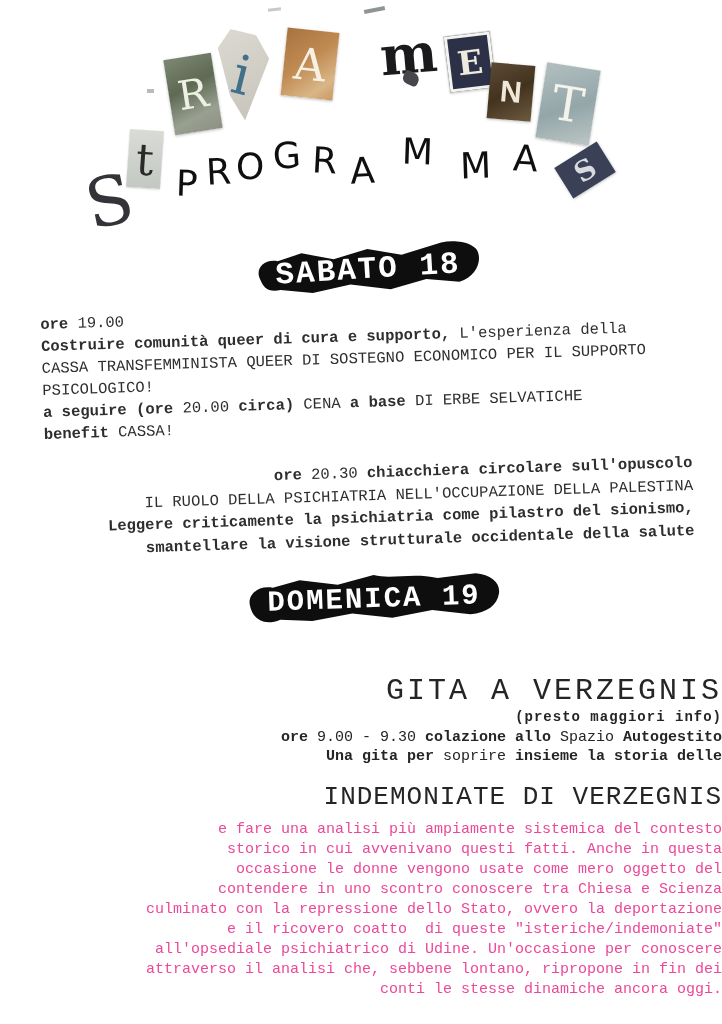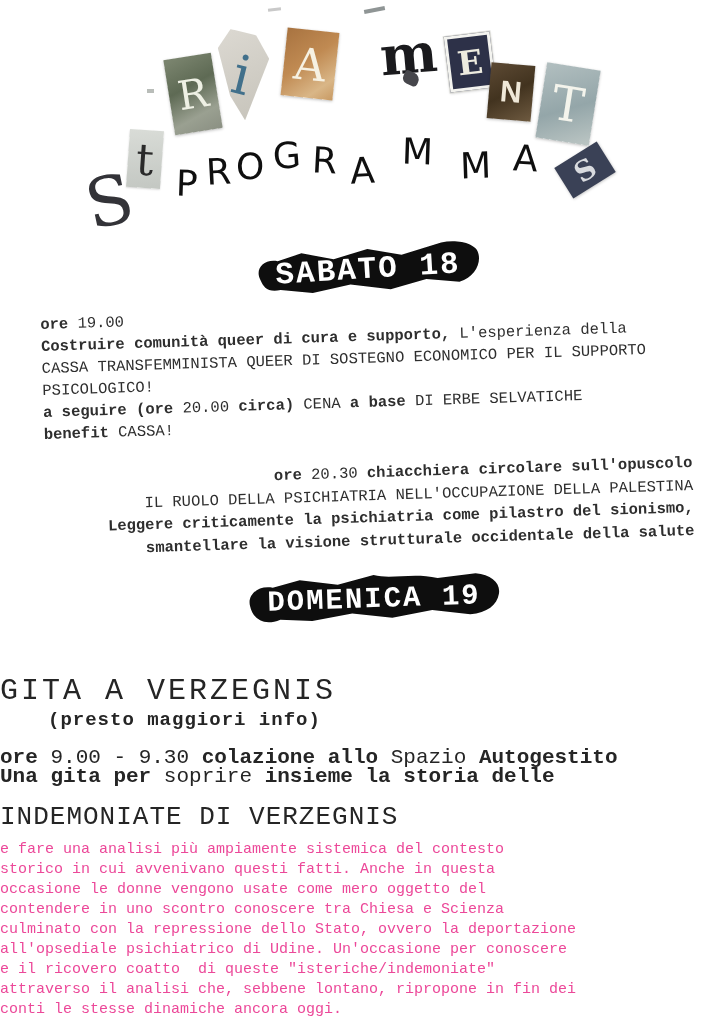--- a/index.html
+++ b/index.html
@@ -66,24 +66,24 @@
 
   
   .tw{font-family:"Liberation Mono", monospace;}
   .bld{font-weight:700;}
   .tline{white-space:pre;}
   .block1{position:absolute;left:40px;top:314px;font-size:15.5px;line-height:22px;
           transform:rotate(-1.8deg);transform-origin:0 0;color:#2e2e2e;}
   .block2{position:absolute;right:30px;top:452px;width:640px;text-align:right;
           font-size:15.5px;line-height:22.5px;transform:rotate(-1.8deg);
           transform-origin:100% 0;color:#2e2e2e;}
-  .gita{position:absolute;left:0;right:0;top:674px;text-align:left;color:#252525;}
+  .gita{position:absolute;left:0;right:0;top:674px;text-align:right;color:#252525;}
   .gita-title{font-size:30px;letter-spacing:3px;margin-bottom:1px;}
-  .gita-sub{font-size:19px;font-weight:700;letter-spacing:1px;padding-left:48px;}
-  .gita-lines{font-size:21px;line-height:19px;margin-top:17px;}
+  .gita-sub{font-size:14px;font-weight:700;letter-spacing:1px;padding-left:48px;}
+  .gita-lines{font-size:15px;line-height:19px;margin-top:3px;}
   .gita-title2{font-size:26px;letter-spacing:1px;margin-top:16px;margin-bottom:8px;}
   .gita-par{font-size:15px;line-height:20px;color:#ec4899;}
 </style>
 </head>
 <body>
 
 <div class="page">
 
   <div>
     <span class="cl big-s">S</span>
@@ -165,20 +165,20 @@
         <div class="tline"><span class="bld">ore </span><span>9.00 - 9.30 </span><span class="bld">colazione allo </span><span>Spazio </span><span class="bld">Autogestito</span></div>
         <div class="tline"><span class="bld">Una gita per </span><span>soprire </span><span class="bld">insieme la storia delle</span></div>
       </div>
     <div class="gita-title2">INDEMONIATE DI VERZEGNIS</div>
     <div class="gita-par">
         <div class="tline"><span>e fare una analisi più ampiamente sistemica del contesto</span></div>
         <div class="tline"><span>storico in cui avvenivano questi fatti. Anche in questa</span></div>
         <div class="tline"><span>occasione le donne vengono usate come mero oggetto del</span></div>
         <div class="tline"><span>contendere in uno scontro conoscere tra Chiesa e Scienza</span></div>
         <div class="tline"><span>culminato con la repressione dello Stato, ovvero la deportazione</span></div>
+        <div class="tline"><span>e il ricovero coatto  di queste "isteriche/indemoniate"</span></div>
         <div class="tline"><span>all'opsediale psichiatrico di Udine. Un'occasione per conoscere</span></div>
-        <div class="tline"><span>e il ricovero coatto  di queste "isteriche/indemoniate"</span></div>
         <div class="tline"><span>attraverso il analisi che, sebbene lontano, ripropone in fin dei</span></div>
         <div class="tline"><span>conti le stesse dinamiche ancora oggi.</span></div>
       </div>
   </div>
 
 </div>
 
 </body></html>

